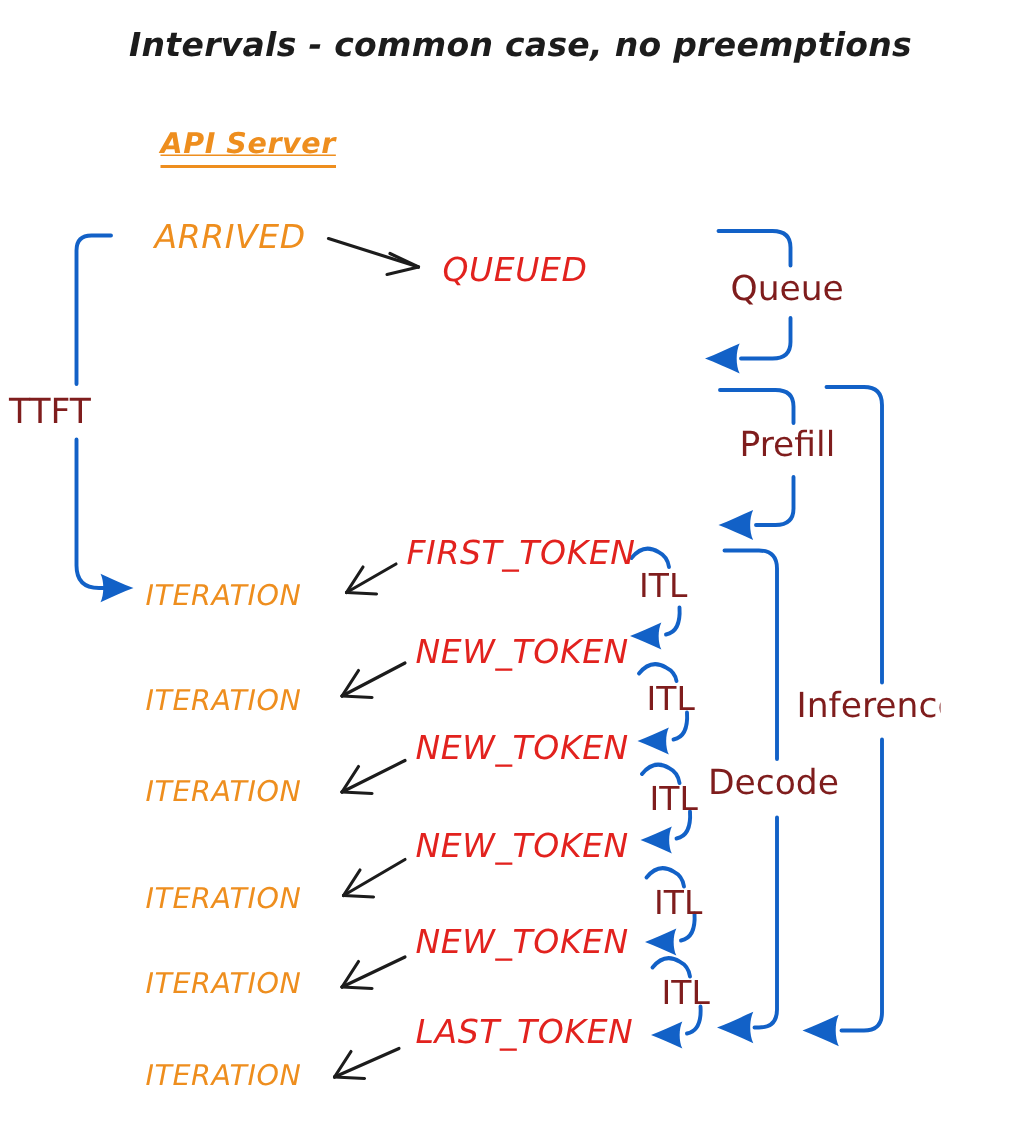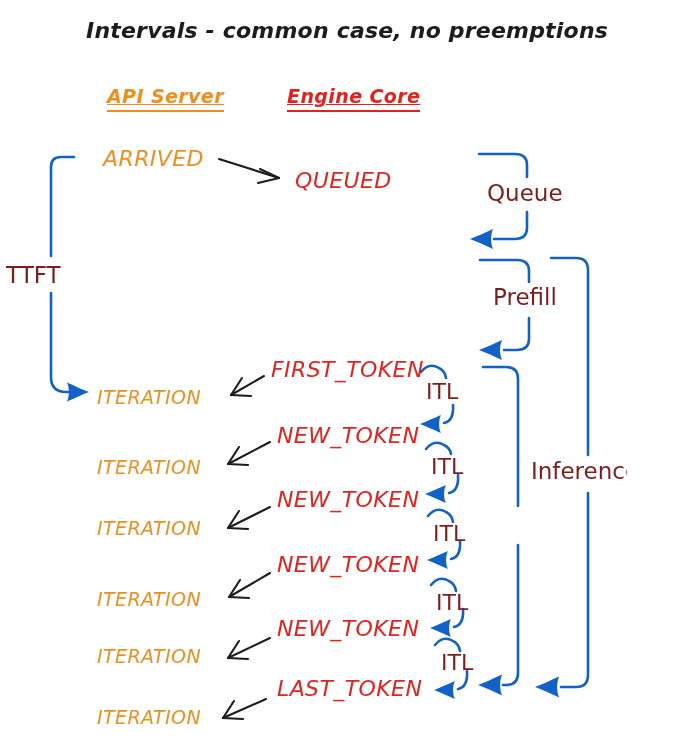--- a/index.html
+++ b/index.html
@@ -137,21 +137,20 @@
         <path d="M266,699 L223,718"></path>
           <path d="M223,718 L234,701"></path>
           <path d="M223,718 L243,719"></path>
       </g>
     </g>
   </svg>
 
   <div class="lbl hand title ink" style="left:86px;top:18px;">Intervals - common case, no preemptions</div>
 
   <div class="lbl hand hdr orange" style="left:107px;top:86px;">API Server</div>
-  <div class="lbl hand hdr red" style="left:287px;top:86px;">Engine Core</div>
 
   <div class="lbl hand evt orange" style="left:103px;top:146px;">ARRIVED</div>
   <div class="lbl hand iter orange" style="left:97px;top:387px;">ITERATION</div>
   <div class="lbl hand iter orange" style="left:97px;top:457px;">ITERATION</div>
   <div class="lbl hand iter orange" style="left:97px;top:518px;">ITERATION</div>
   <div class="lbl hand iter orange" style="left:97px;top:589px;">ITERATION</div>
   <div class="lbl hand iter orange" style="left:97px;top:646px;">ITERATION</div>
   <div class="lbl hand iter orange" style="left:97px;top:707px;">ITERATION</div>
 
   <div class="lbl hand evt red" style="left:295px;top:168px;text-align:center;">QUEUED</div>
@@ -159,19 +158,20 @@
   <div class="lbl hand evt red" style="left:277px;top:423px;">NEW_TOKEN</div>
   <div class="lbl hand evt red" style="left:277px;top:487px;">NEW_TOKEN</div>
   <div class="lbl hand evt red" style="left:277px;top:552px;">NEW_TOKEN</div>
   <div class="lbl hand evt red" style="left:277px;top:616px;">NEW_TOKEN</div>
   <div class="lbl hand evt red" style="left:277px;top:676px;">LAST_TOKEN</div>
 
   <div class="lbl ttft blue" style="left:6px;top:262px;">TTFT</div>
   <div class="lbl blab blue" style="left:487px;top:180px;">Queue</div>
   <div class="lbl blab blue" style="left:493px;top:284px;">Prefill</div>
   <div class="lbl blab blue" style="left:531px;top:458px;">Inference</div>
+  <div class="lbl blab blue" style="left:472px;top:509px;">Decode</div>
   <div class="lbl itl blue" style="left:426px;top:379px;">ITL</div>
   <div class="lbl itl blue" style="left:431px;top:454px;">ITL</div>
   <div class="lbl itl blue" style="left:433px;top:521px;">ITL</div>
   <div class="lbl itl blue" style="left:436px;top:590px;">ITL</div>
   <div class="lbl itl blue" style="left:441px;top:650px;">ITL</div>
 
 </div>
 
 </body></html>

